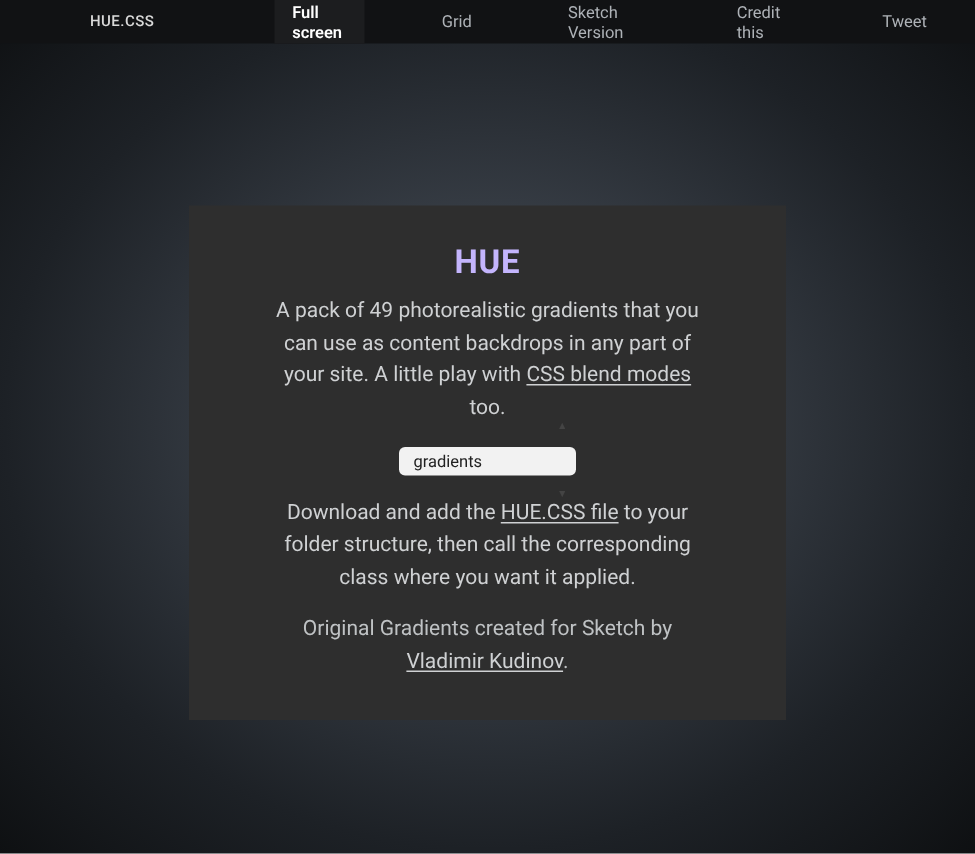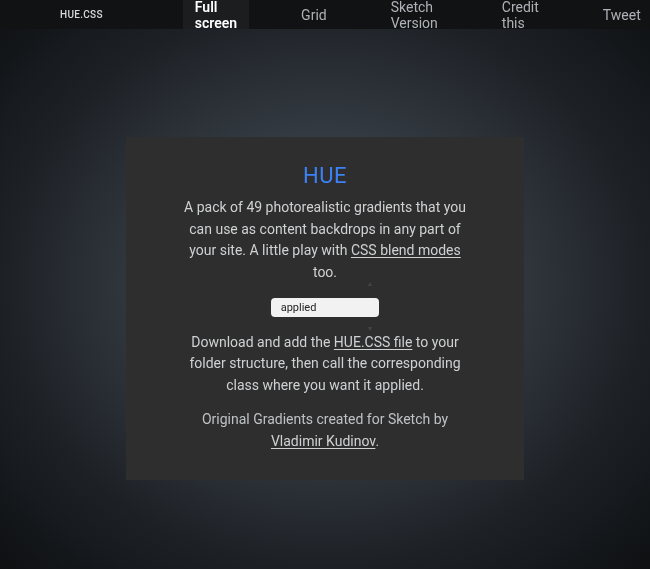--- a/index.html
+++ b/index.html
@@ -26,44 +26,44 @@
     display: flex;
     align-items: stretch;
     height: 100%;
     margin-right: 20px;
   }
   .nav-item {
     display: flex;
     align-items: center;
     padding: 0 12px;
     color: #aeb2b7;
-    font-size: 14px;
+    font-size: 11px;
     cursor: pointer;
   }
   .nav-item.active {
     background: #1c1d1f;
     color: #ffffff;
     font-weight: 600;
   }
   .main {
     display: flex;
     justify-content: center;
     margin-top: 108px;
   }
   .card {
     width: 398px;
     background: #2e2e2e;
     padding: 26px 56px 28px;
     text-align: center;
   }
   .title {
     font-size: 22px;
-    font-weight: 400;
+    font-weight: 700;
     letter-spacing: 0.5px;
-    color: #3b82f6;
+    color: #c4b5fd;
     margin-bottom: 9px;
   }
   .intro, .download, .credit-text {
     font-size: 14px;
     line-height: 1.55;
     color: #cfd1d3;
     margin-bottom: 12px;
   }
   .intro a, .download a, .credit-text a {
     color: #cfd1d3;
@@ -121,21 +121,21 @@
 
 <div class="main">
   <div class="card">
     <div class="title">HUE</div>
 
     <div class="intro">
       <span>A pack of 49 photorealistic gradients that you can use as content backdrops in any part of your site. A little play with </span><a>CSS blend modes</a><span> too.</span>
     </div>
 
     <div class="select-wrap">
-      <span class="select-value">applied</span>
+      <span class="select-value">gradients</span>
       <span class="select-arrows">
         <span>▲</span>
           <span>▼</span>
       </span>
     </div>
 
     <div class="download">
       <span>Download and add the </span><a>HUE.CSS file</a><span> to your folder structure, then call the corresponding class where you want it applied.</span>
     </div>
 

